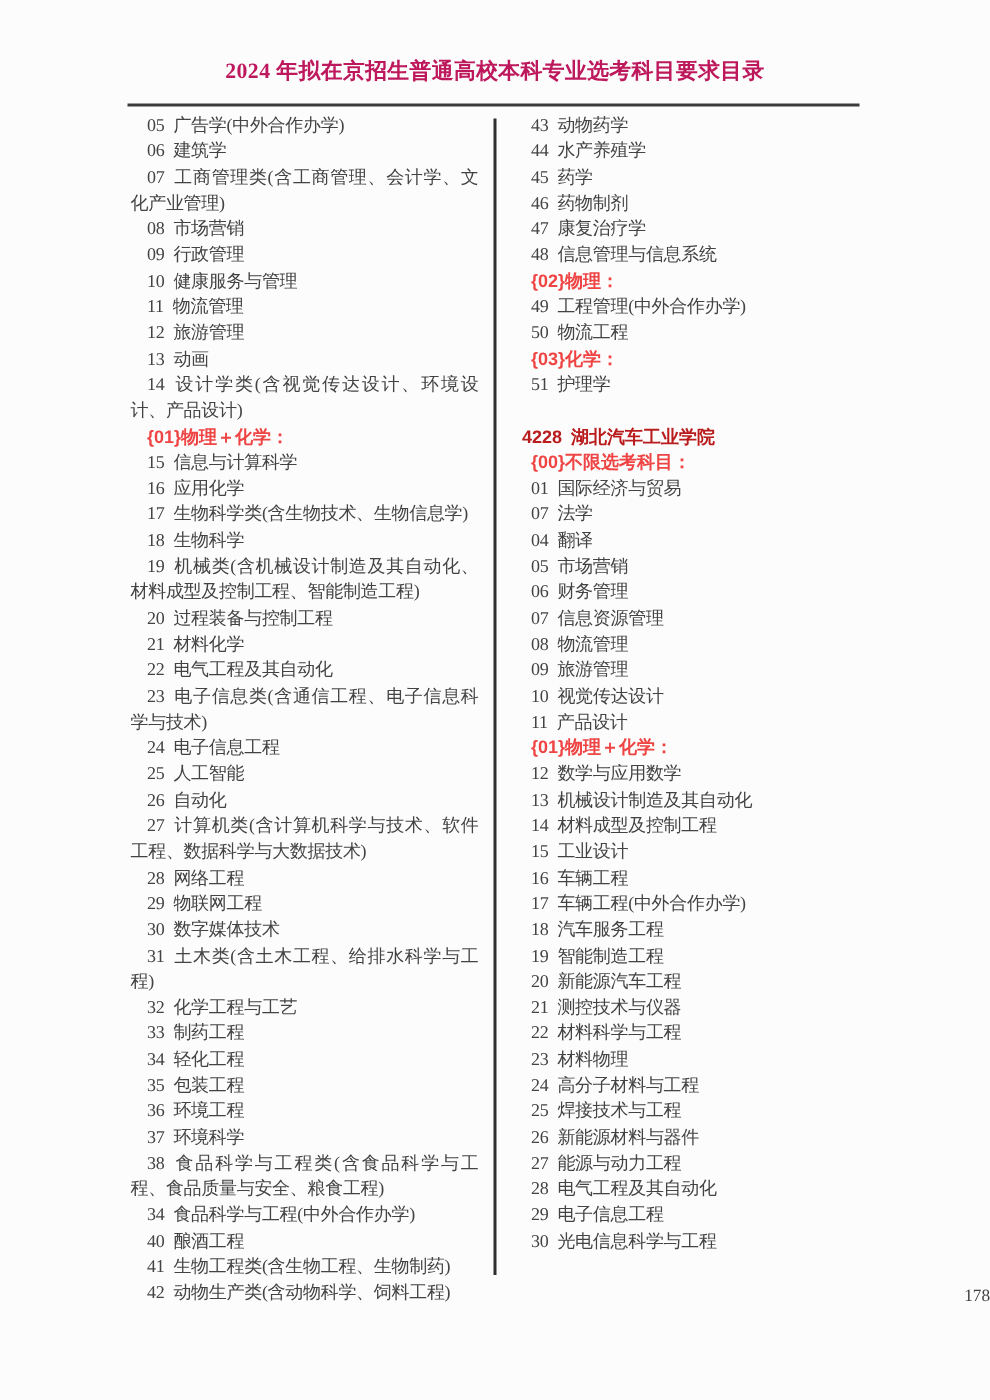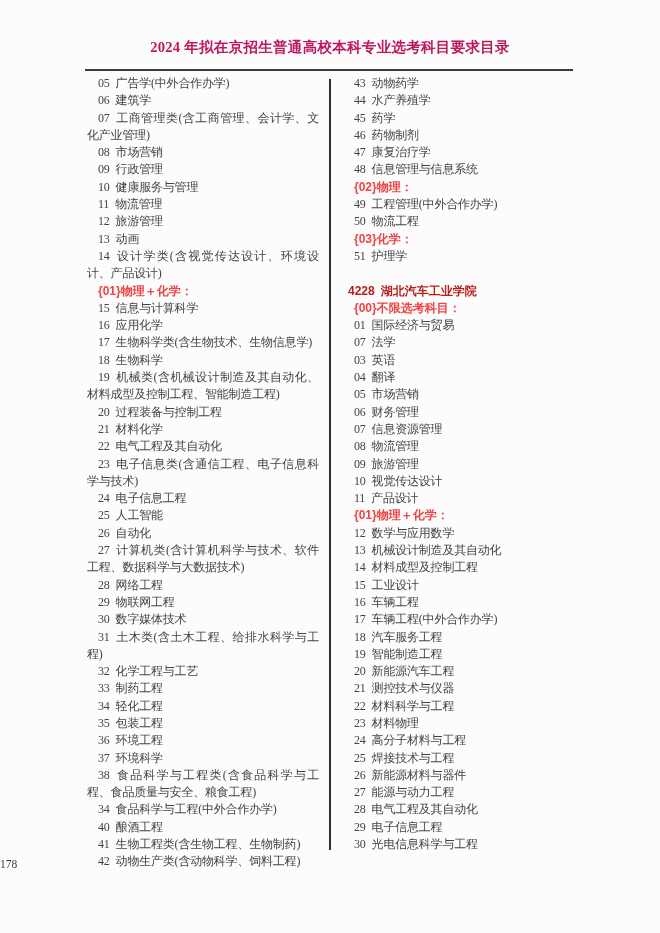--- a/index.html
+++ b/index.html
@@ -46,21 +46,21 @@
   }
   .entry.school {
     font-family:"Liberation Sans","DejaVu Sans",sans-serif;
     font-weight:bold; color:#b91c1c; letter-spacing:0;
     text-indent:0;
   }
   .col-right .entry.school { text-indent:0; }
   .entry.spacer { height:17.3px; }
   .page-number {
     position:absolute; left:0; top:858px; width:660px;
-    text-align:left;
+    text-align:right;
     font-size:11.5px; color:#3f3f3f;
   }
 </style>
 </head>
 <body>
 
 <div class="page-title">2024 年拟在京招生普通高校本科专业选考科目要求目录</div>
 
 <div class="header-rule"></div>
 
@@ -118,21 +118,20 @@
     <p class="entry heading">{02}物理：</p>
     <p class="entry item"><span class="num">49</span><span class="name">工程管理(中外合作办学)</span></p>
     <p class="entry item"><span class="num">50</span><span class="name">物流工程</span></p>
     <p class="entry heading">{03}化学：</p>
     <p class="entry item"><span class="num">51</span><span class="name">护理学</span></p>
     <p class="entry spacer"></p>
     <p class="entry school"><span class="num">4228</span><span class="name">湖北汽车工业学院</span></p>
     <p class="entry heading">{00}不限选考科目：</p>
     <p class="entry item"><span class="num">01</span><span class="name">国际经济与贸易</span></p>
     <p class="entry item"><span class="num">07</span><span class="name">法学</span></p>
-    <p class="entry item"><span class="num">03</span><span class="name">英语</span></p>
     <p class="entry item"><span class="num">04</span><span class="name">翻译</span></p>
     <p class="entry item"><span class="num">05</span><span class="name">市场营销</span></p>
     <p class="entry item"><span class="num">06</span><span class="name">财务管理</span></p>
     <p class="entry item"><span class="num">07</span><span class="name">信息资源管理</span></p>
     <p class="entry item"><span class="num">08</span><span class="name">物流管理</span></p>
     <p class="entry item"><span class="num">09</span><span class="name">旅游管理</span></p>
     <p class="entry item"><span class="num">10</span><span class="name">视觉传达设计</span></p>
     <p class="entry item"><span class="num">11</span><span class="name">产品设计</span></p>
     <p class="entry heading">{01}物理＋化学：</p>
     <p class="entry item"><span class="num">12</span><span class="name">数学与应用数学</span></p>

